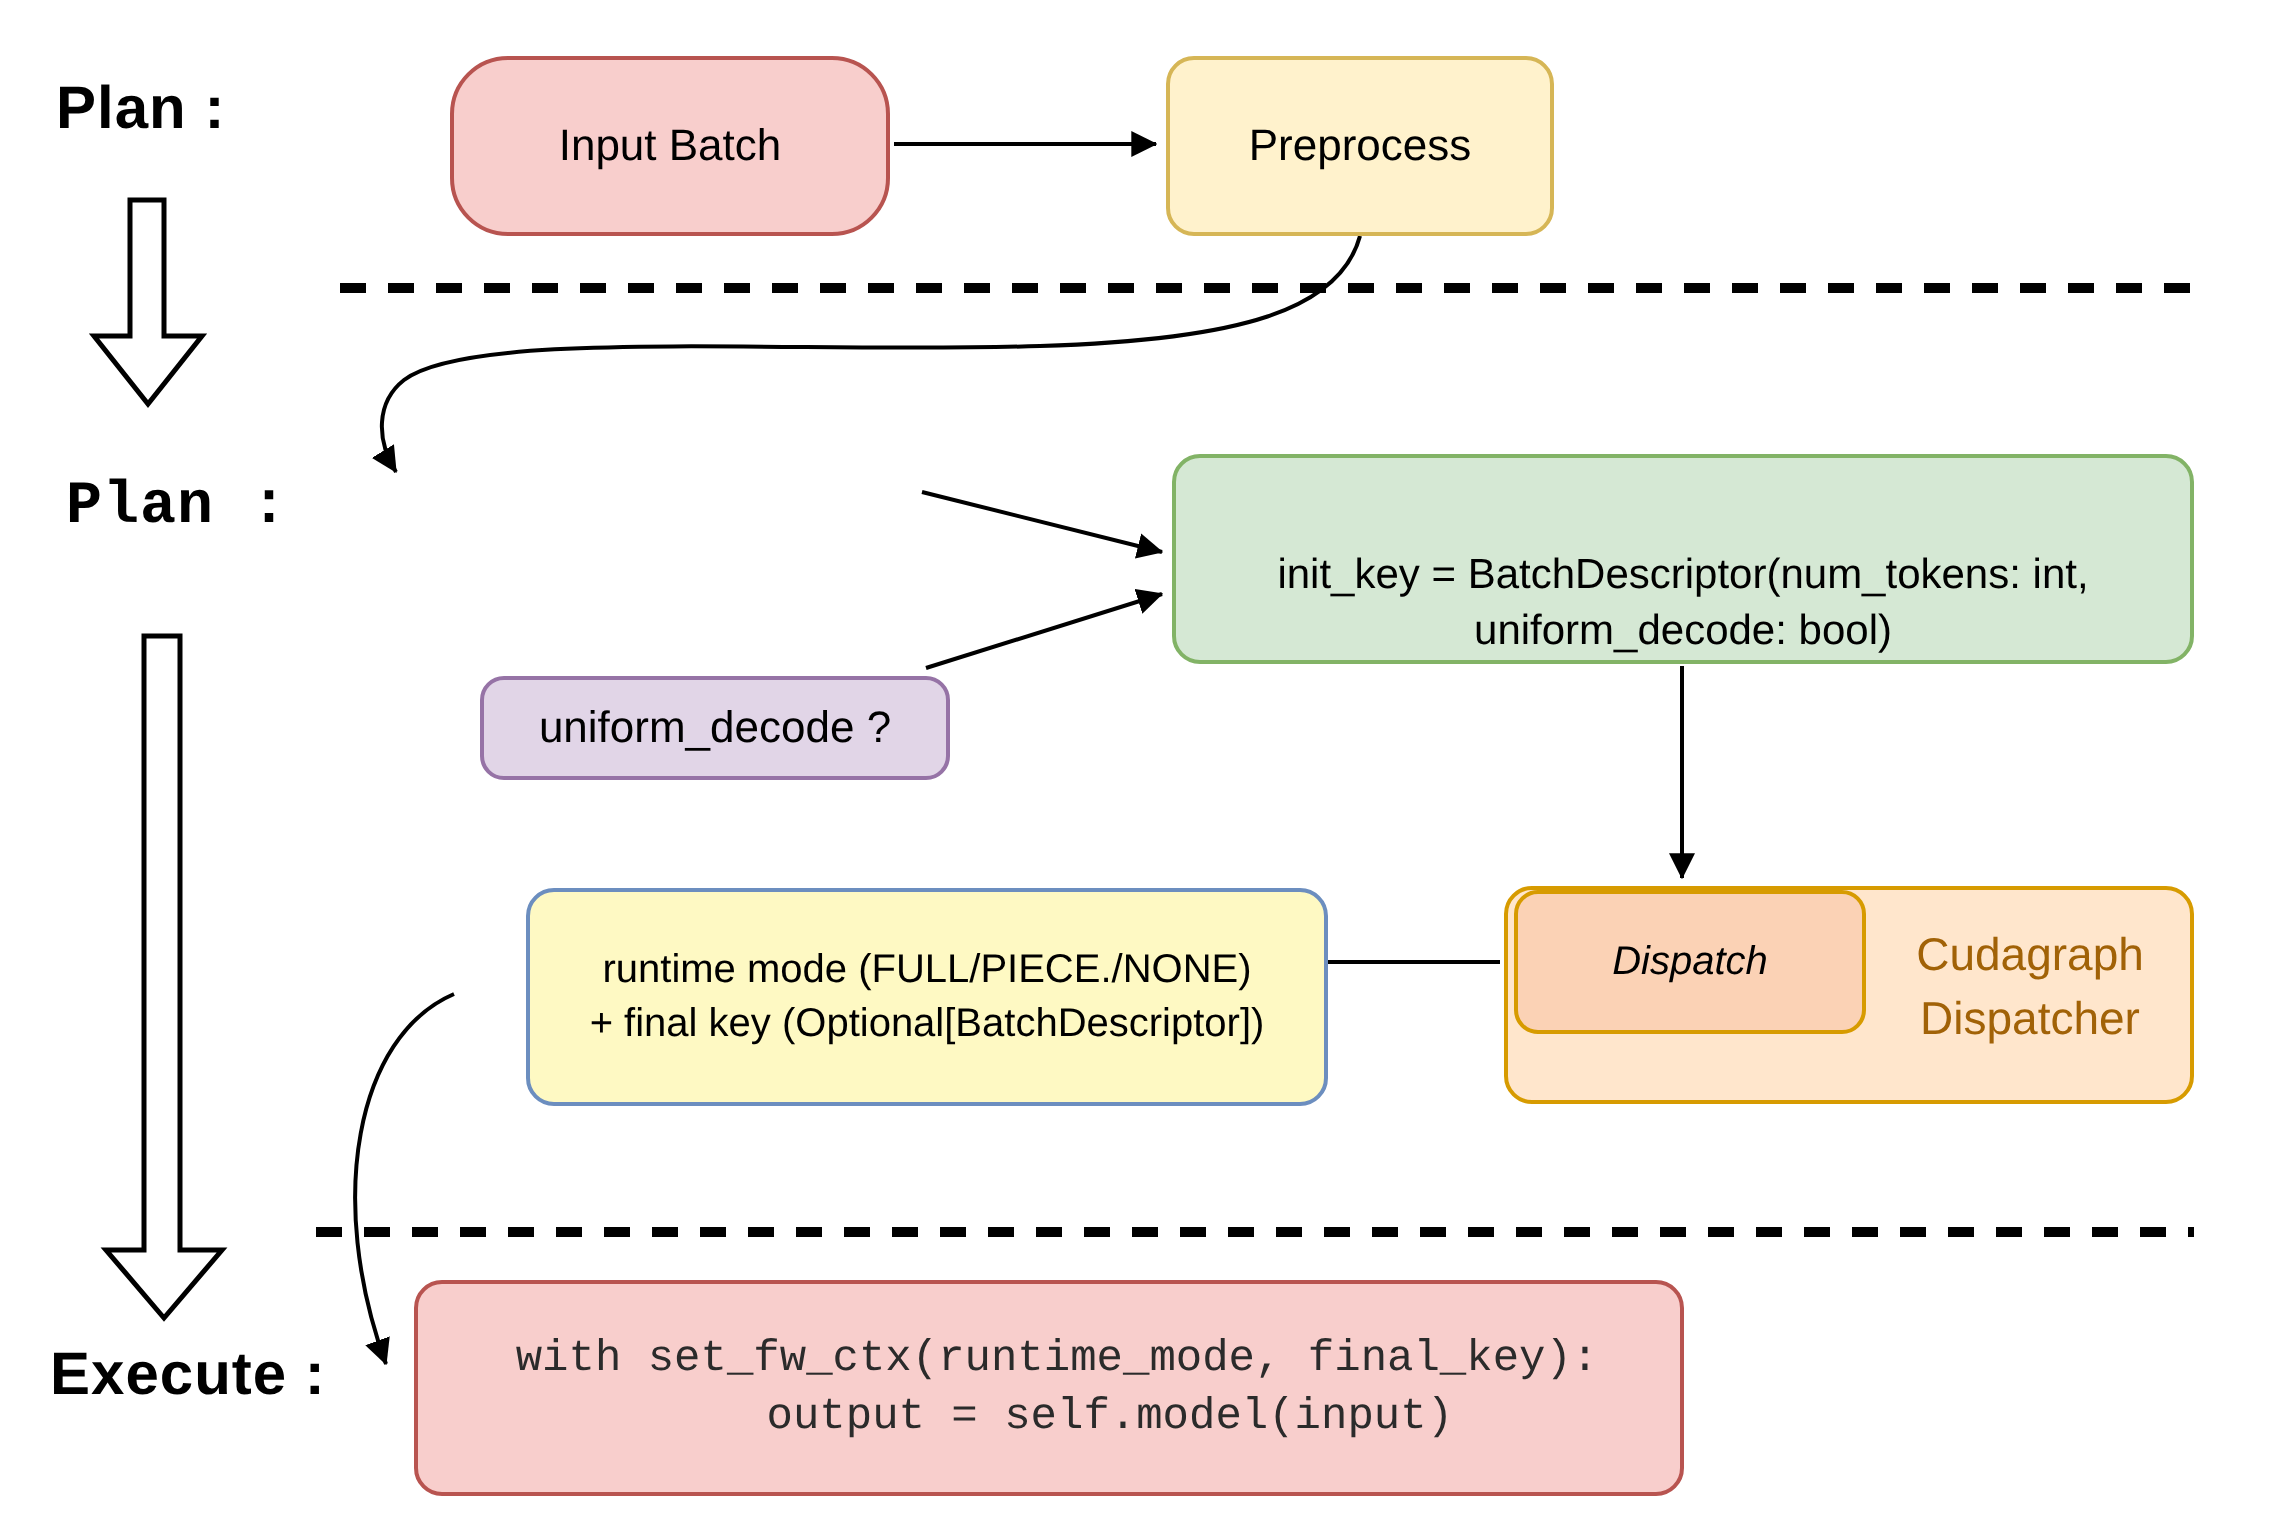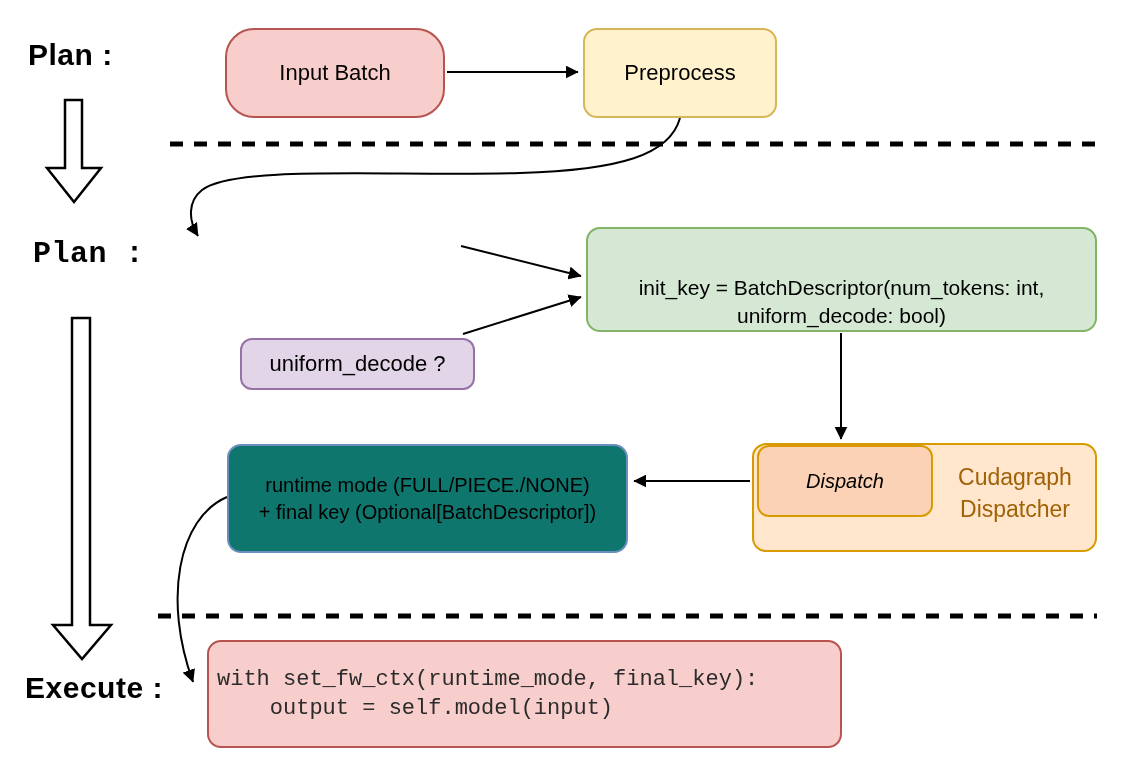--- a/index.html
+++ b/index.html
@@ -89,34 +89,34 @@
 
   <div class="box node-uniform" style="background: rgb(225, 213, 231); border-color: rgb(150, 115, 166);">
     <span class="ln">uniform_decode ?</span>
   </div>
 
   <div class="box node-init-key" style="background: rgb(213, 232, 212); border-color: rgb(130, 179, 102); justify-content: flex-end;">
     <span class="ln">init_key = BatchDescriptor(num_tokens: int,</span>
     <span class="ln">uniform_decode: bool)</span>
   </div>
 
-  <div class="box node-runtime" style="background: #0f766e; border-color: rgb(108, 142, 191);">
+  <div class="box node-runtime" style="background: #fef9c3; border-color: rgb(108, 142, 191); margin-left: 36px;">
     <span class="ln">runtime mode (FULL/PIECE./NONE)</span>
     <span class="ln">+ final key (Optional[BatchDescriptor])</span>
   </div>
 
   <div class="box node-disp-outer" style="background: rgb(255, 230, 204); border-color: rgb(215, 155, 0);"></div>
 
   <div class="box node-disp-inner" style="background: rgb(251, 210, 181); border-color: rgb(215, 155, 0);">
     <span class="ln">Dispatch</span>
   </div>
 
   <div class="disp-title">
     <span class="ln">Cudagraph</span>
     <span class="ln">Dispatcher</span>
   </div>
 
-  <div class="box node-exec-code" style="background: rgb(248, 206, 204); border-color: rgb(184, 84, 80);">
+  <div class="box node-exec-code" style="background: rgb(248, 206, 204); border-color: rgb(184, 84, 80); align-items: center;">
     <span class="ln">with set_fw_ctx(runtime_mode, final_key):</span>
     <span class="ln">    output = self.model(input)</span>
   </div>
 
 </div>
 
 </body></html>

